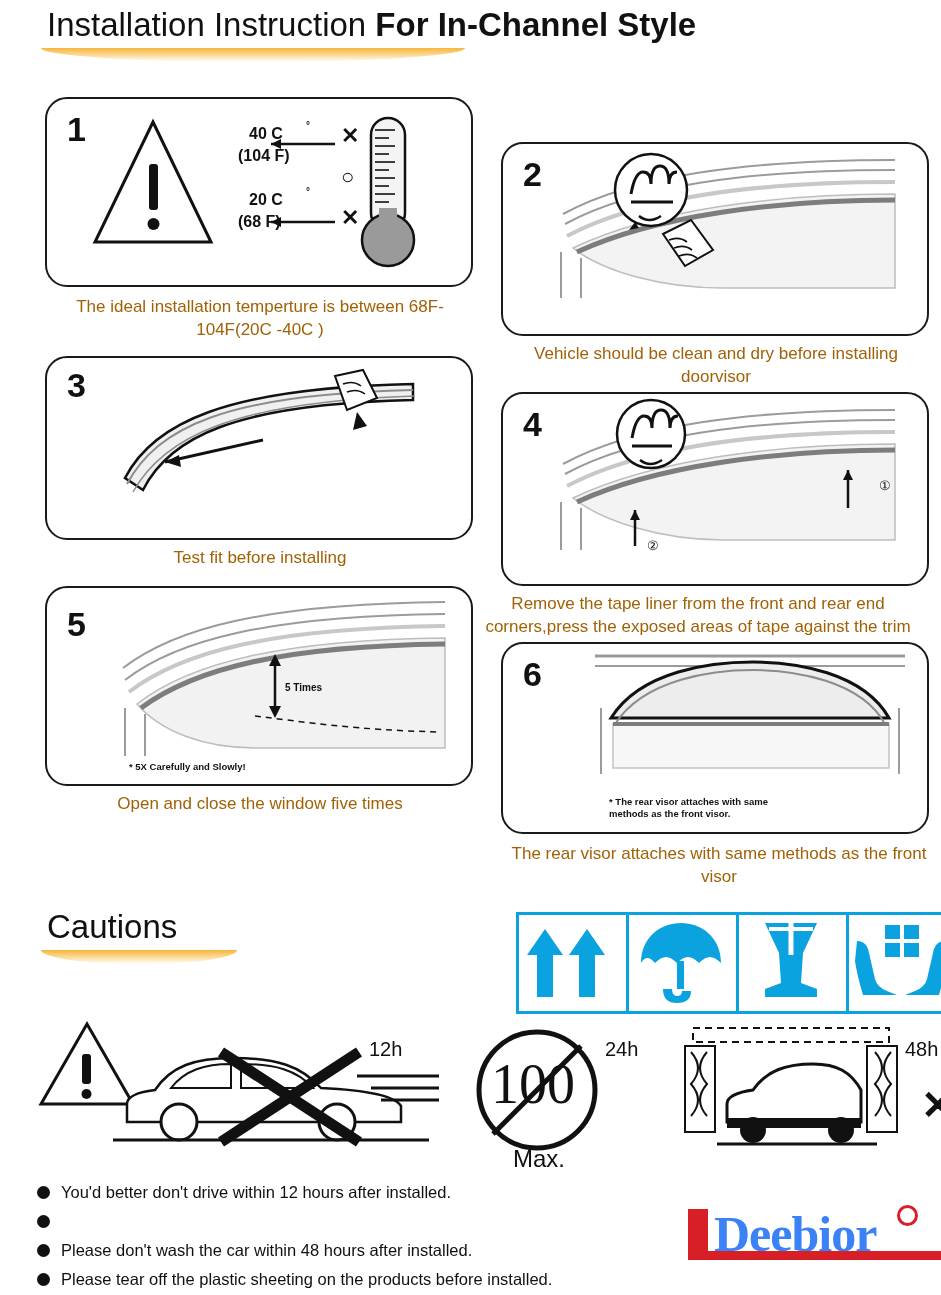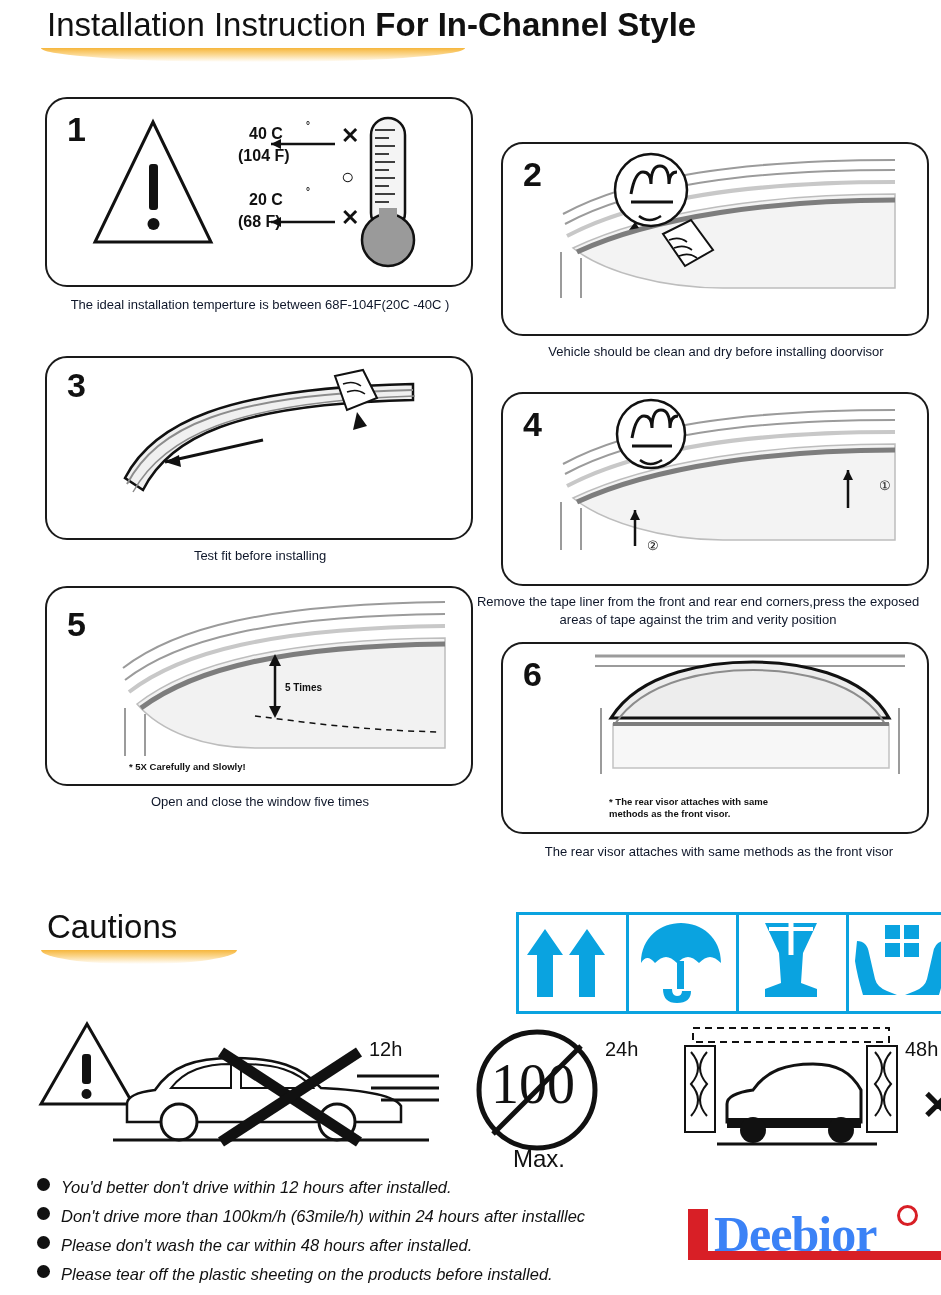--- a/index.html
+++ b/index.html
@@ -36,32 +36,32 @@
   .cautions-text{position:absolute;left:10px;top:0px;font-size:33px;font-weight:400;}
 
   
   .box{
     position:absolute;border:2px solid #1a1a1a;border-radius:22px;background:#fff;
   }
   .stepnum{
     position:absolute;font-size:34px;font-weight:700;color:#111;
   }
   .cap{
-    position:absolute;font-size:13px;color:#0f172a;text-align:center;line-height:1.35;
+    position:absolute;font-size:17px;color:#a16207;text-align:center;line-height:1.35;
   }
 
   
   svg{display:block;}
 
   
   .icon-sq{position:absolute;border:3px solid #0aa3e0;background:#fff;}
 
   
   .bullets{position:absolute;left:14px;top:1178px;width:700px;}
-  .bullet-row{display:flex;height:29px;font-style:italic;}
+  .bullet-row{display:flex;align-items:center;height:29px;}
   .dot{width:13px;height:13px;border-radius:50%;background:#111;margin-right:11px;flex:none;}
   .bullet-text{font-size:16.5px;color:#111;white-space:nowrap;}
 
   
   .logo{position:absolute;right:6px;bottom:26px;width:270px;height:62px;}
   .logo-text{
     font-family:"Liberation Serif", serif;
     font-weight:700;font-size:50px;letter-spacing:-1px;color:#3b82f6;
     position:absolute;left:26px;top:-2px;
   }
@@ -340,21 +340,20 @@
   <div style="position:absolute;left:882px;top:1038px;font-size:20px;text-align:center;">48h</div>
   <div style="position:absolute;left:898px;top:1082px;font-size:40px;font-weight:700;">✕</div>
 
   <div class="bullets">
     <div class="bullet-row">
       <span class="dot"></span>
       <span class="bullet-text">You'd better don't drive within 12 hours after installed.</span>
     </div>
     <div class="bullet-row">
       <span class="dot"></span>
-      <span class="bullet-text">Don't drive more than 100km/h (63mile/h) within 24 hours after installlec</span>
     </div>
     <div class="bullet-row">
       <span class="dot"></span>
       <span class="bullet-text">Please don't wash the car within 48 hours after installed.</span>
     </div>
     <div class="bullet-row">
       <span class="dot"></span>
       <span class="bullet-text">Please tear off the plastic sheeting on the products before installed.</span>
     </div>
   </div>

